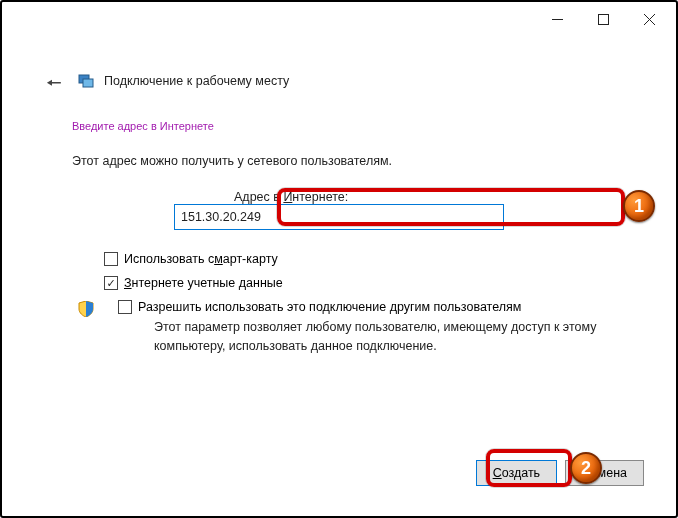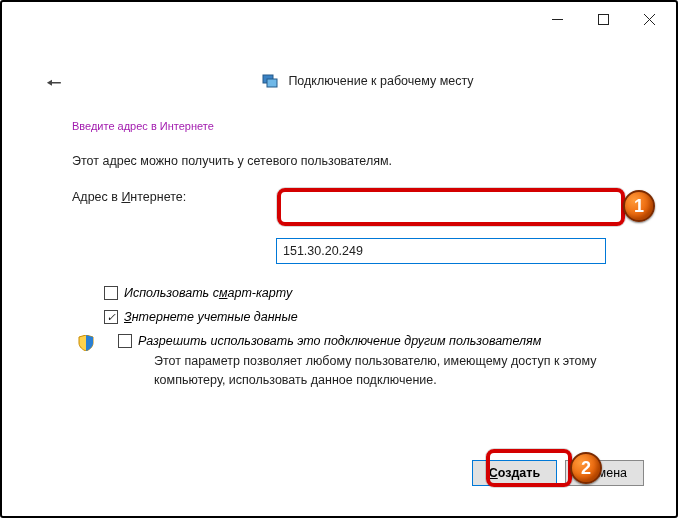--- a/index.html
+++ b/index.html
@@ -20,46 +20,46 @@
   .winbtn svg { width: 11px; height: 11px; stroke: #222; fill: none; stroke-width: 1; }
   .header {
     display: flex; align-items: center; gap: 10px; padding: 0 18px 0 36px; height: 30px;
   }
   .back-arrow { font-size: 18px; color: #444; position: absolute; left: 44px; top: 68px; }
   .header .icon { width: 16px; height: 16px; }
   .header .title { font-size: 12.5px; color: #222; }
   .content { padding: 24px 70px 0 70px; }
   .heading { font-size: 11px; color: #a21caf; margin-bottom: 22px; }
   .subtext { font-size: 12.5px; color: #222; margin-bottom: 22px; }
-  .row { display: flex; align-items: flex-start; margin-bottom: 14px; }
+  .row { display: flex; align-items: center; margin-bottom: 14px; flex-direction: column; }
   .row .label { width: 210px; font-size: 12.5px; color: #222; }
   .row .field-wrap { flex: 1; }
   .input {
     width: 330px; height: 26px; border: 1px solid #7a7a7a; padding: 0 6px;
-    font-size: 12.5px; background: #fff; color: #222; margin-top: 48px;
+    font-size: 12.5px; background: #fff; color: #222;
   }
   .input.focus { border-color: #0078d7; outline: 1px solid #0078d7; outline-offset: -1px; }
   .opts { margin: 22px 0 0 32px; }
-  .cb-row { display: flex; align-items: flex-start; gap: 6px; margin-bottom: 10px; font-size: 12.5px; font-style: italic; }
+  .cb-row { display: flex; align-items: flex-start; gap: 6px; margin-bottom: 10px; font-size: 12.5px; }
   .cb {
     width: 14px; height: 14px; border: 1px solid #444; display: inline-flex;
     align-items: center; justify-content: center; font-size: 11px; line-height: 1; background: #fff;
   }
   .cb.checked::after { content: "✓"; color: #222; }
   .shield-row { display: flex; gap: 24px; margin-top: 6px; }
   .shield { width: 16px; height: 16px; flex-shrink: 0; margin-top: 1px; }
   .helper { font-size: 12.5px; color: #222; margin: 4px 0 0 31px; line-height: 1.5; max-width: 510px; }
   .footer {
     position: absolute; bottom: 30px; right: 32px; display: flex; gap: 8px; align-items: center;
   }
   .btn {
     height: 26px; padding: 0 16px; font-size: 12.5px; border: 1px solid #888;
     background: #e1e1e1; display: inline-flex; align-items: center; justify-content: center;
   }
-  .btn.primary { border-color: #0078d7; font-weight: bold; }
+  .btn.primary { border-color: #0078d7; }
   .under { text-decoration: underline; text-decoration-thickness: 1px; text-underline-offset: 1px; }
   
   .callout {
     position: absolute; border: 4px solid #d40000;
     border-radius: 8px; pointer-events: none;
     box-shadow: 0 0 0 1px rgba(0,0,0,.15);
   }
   .badge {
     position: absolute; width: 32px; height: 32px; border-radius: 50%;
     background: radial-gradient(circle at 32% 30%, #ff9a3a, #e65a00 70%);
@@ -87,21 +87,21 @@
     <div class="winbtn">
       <svg viewBox="0 0 11 11">
           <line x1="0" y1="0" x2="11" y2="11"></line>
           <line x1="11" y1="0" x2="0" y2="11"></line>
         </svg>
     </div>
   </div>
 
   <div class="back-arrow">🠔</div>
 
-  <div class="header" style="margin-left:40px;margin-top:30px;justify-content:center;">
+  <div class="header" style="margin-left:40px;margin-top:30px;">
     <svg class="icon" viewBox="0 0 16 16">
       <rect x="1" y="2" width="10" height="8" fill="#3b82c4" stroke="#245a8a"></rect>
       <rect x="5" y="6" width="10" height="8" fill="#6fb8e8" stroke="#245a8a"></rect>
     </svg>
     <span class="title">Подключение к рабочему месту</span>
   </div>
 
   <div class="content">
     <div class="heading">Введите адрес в Интернете</div>
     <div class="subtext">Этот адрес можно получить у сетевого пользователям.</div>

